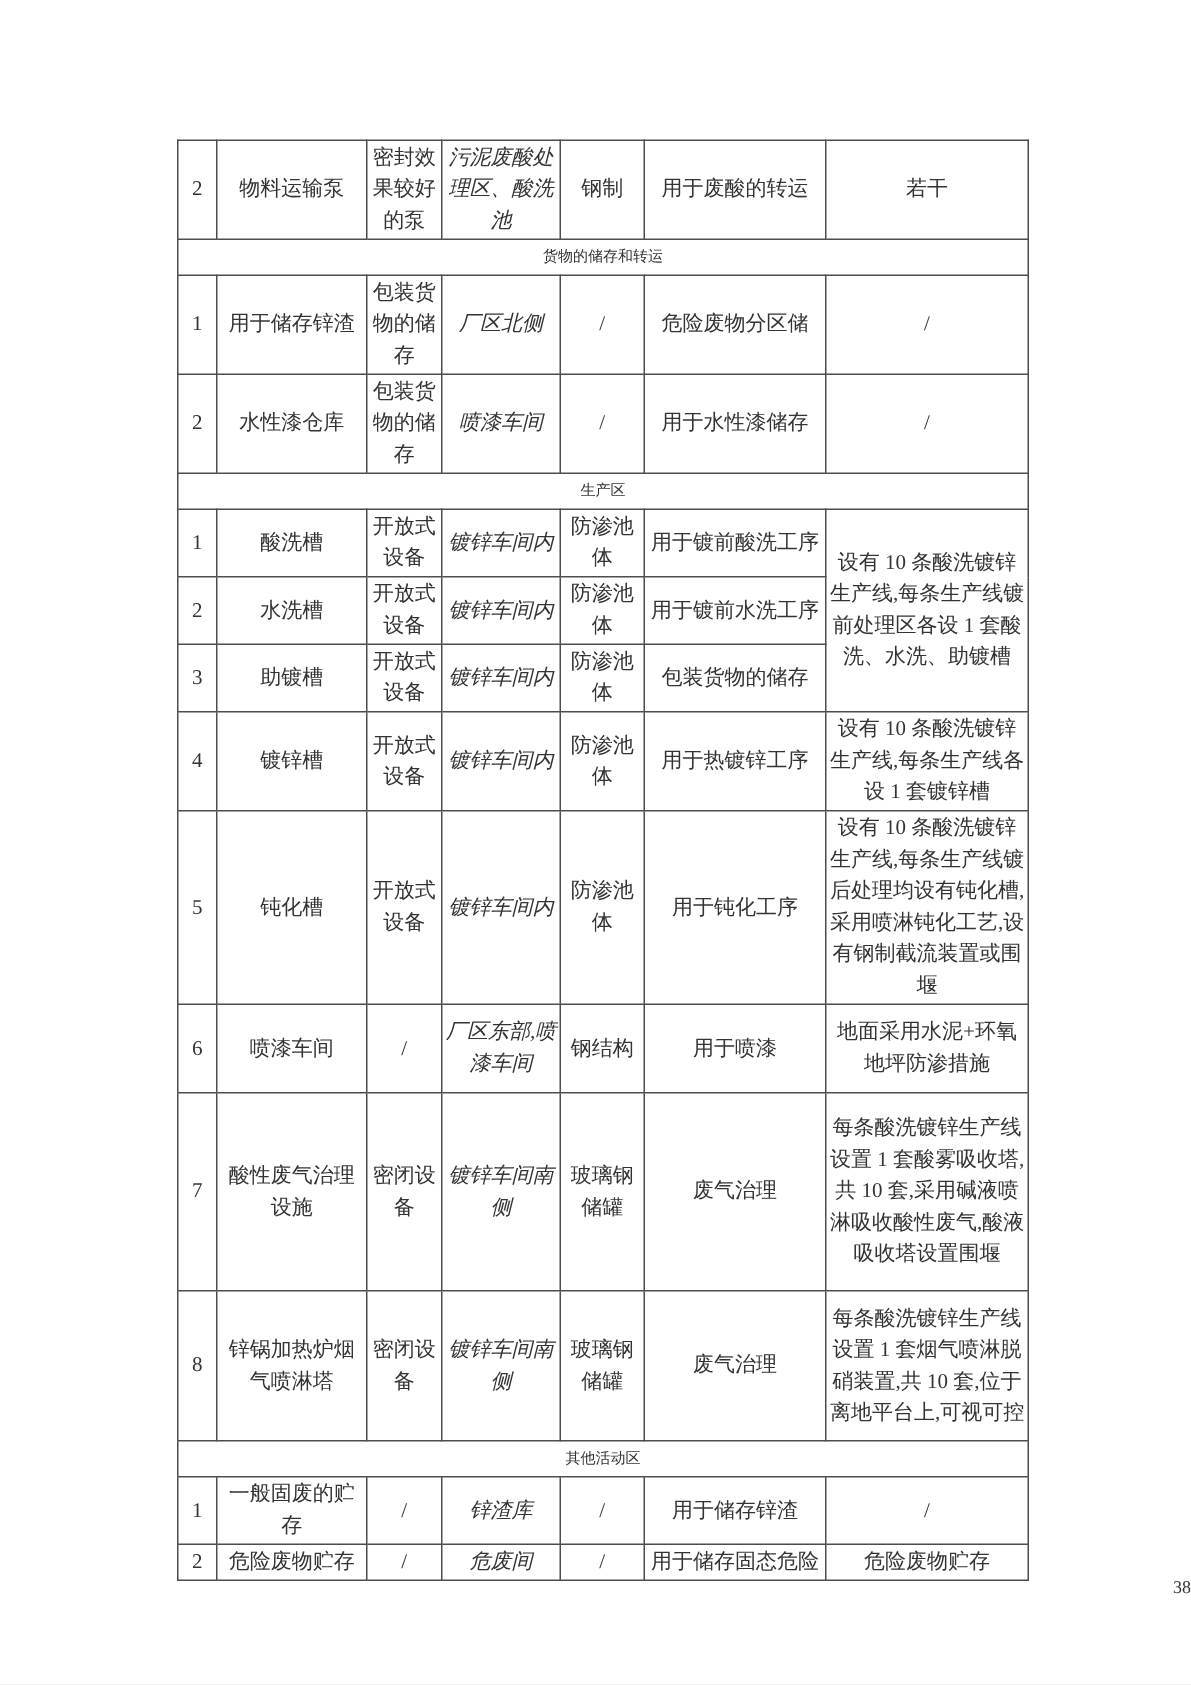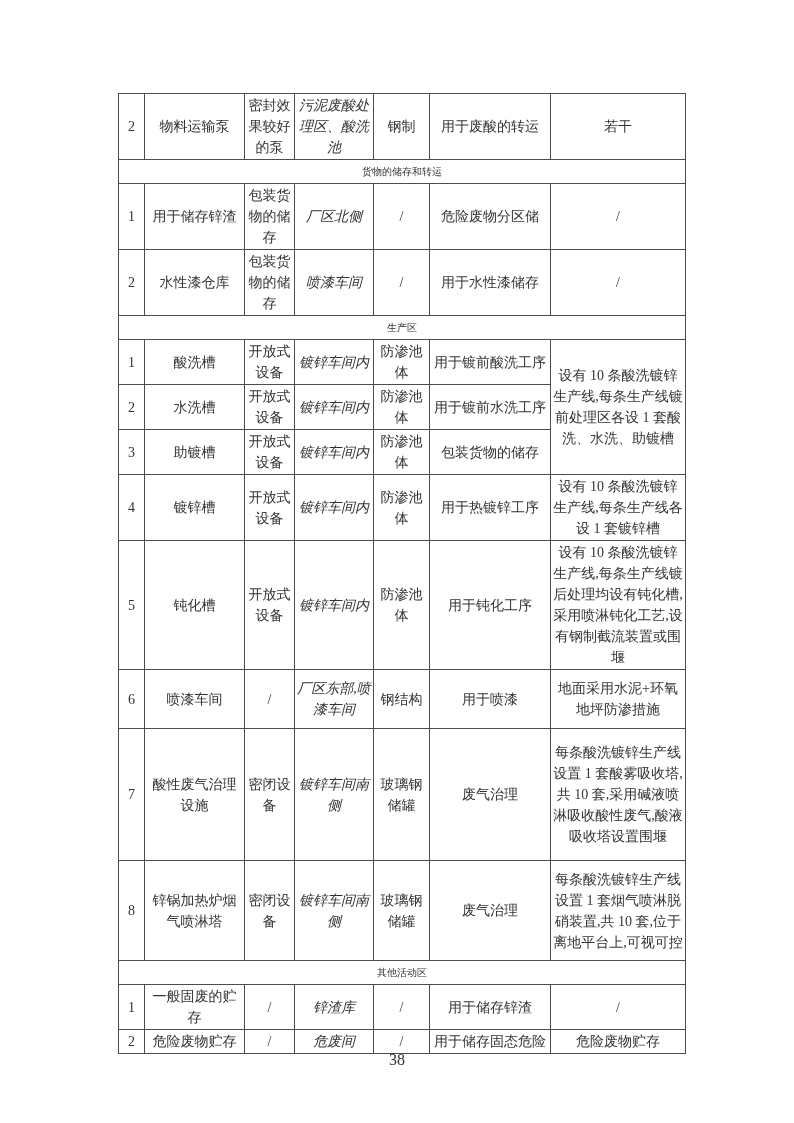--- a/index.html
+++ b/index.html
@@ -46,22 +46,22 @@
   tr.h128 { height:128px; }
   tr.h59  { height:59px; }
   tr.h132 { height:132px; }
   tr.h100 { height:100px; }
   tr.h45  { height:45px; }
   tr.h21  { height:21px; }
   .page-number {
     position:absolute;
     left:0; top:1051px;
     width:794px;
-    text-align:center;
-    font-size:16px;
+    text-align:right;
+    font-size:12px;
     color:#333333;
   }
 </style>
 </head>
 <body>
 
 <div class="page">
 
   <table class="doc-table">
     <colgroup>

